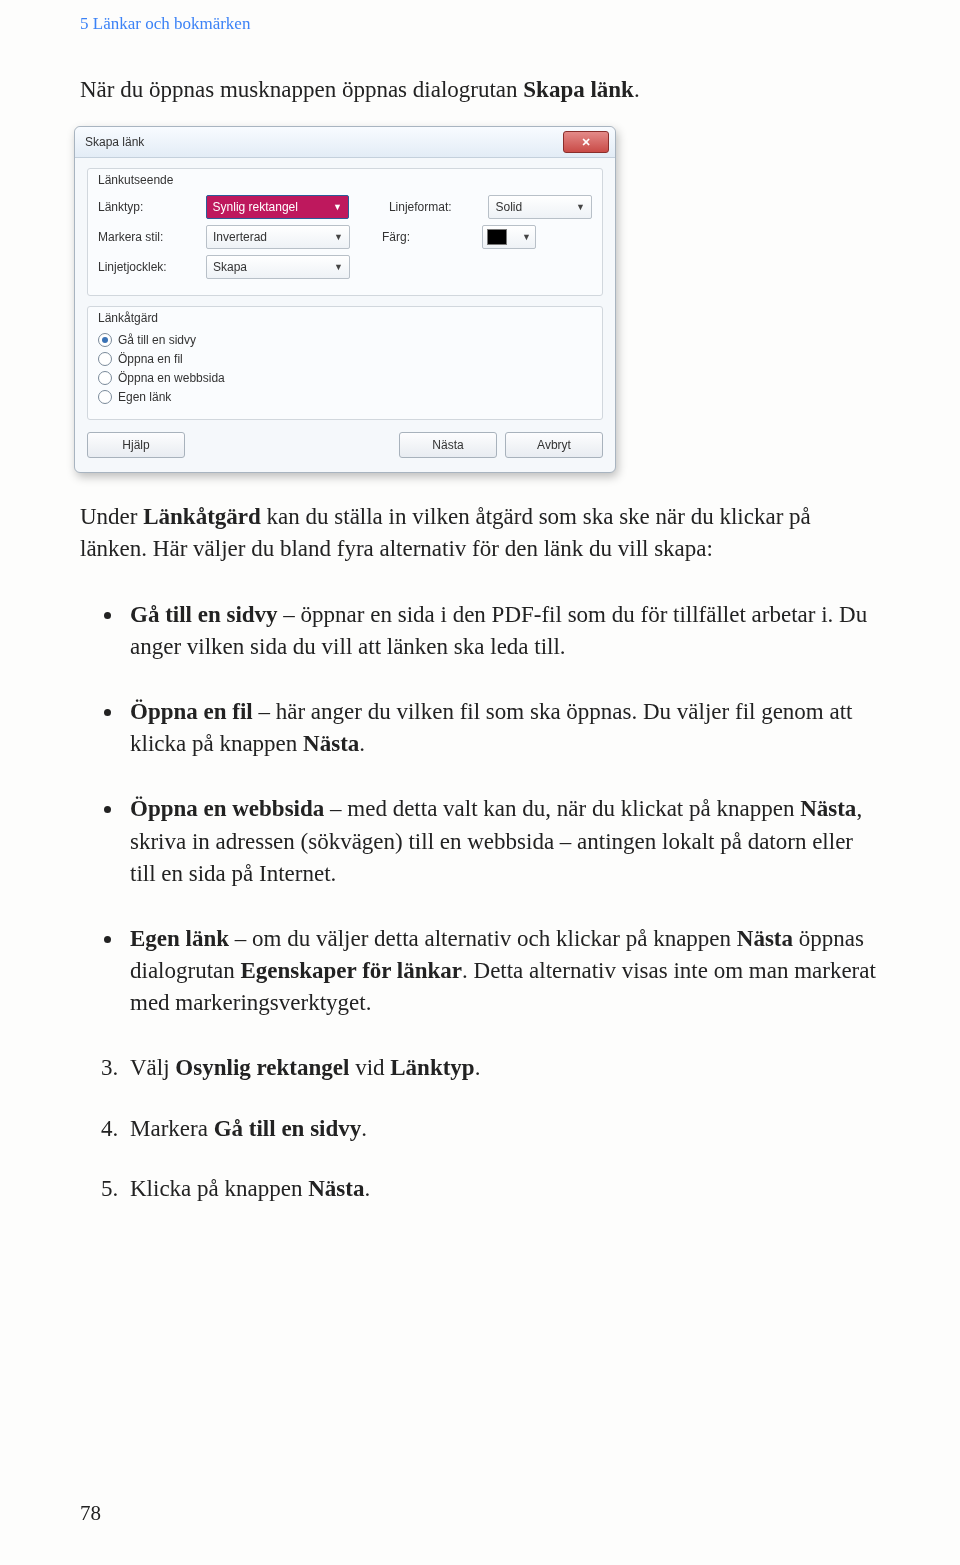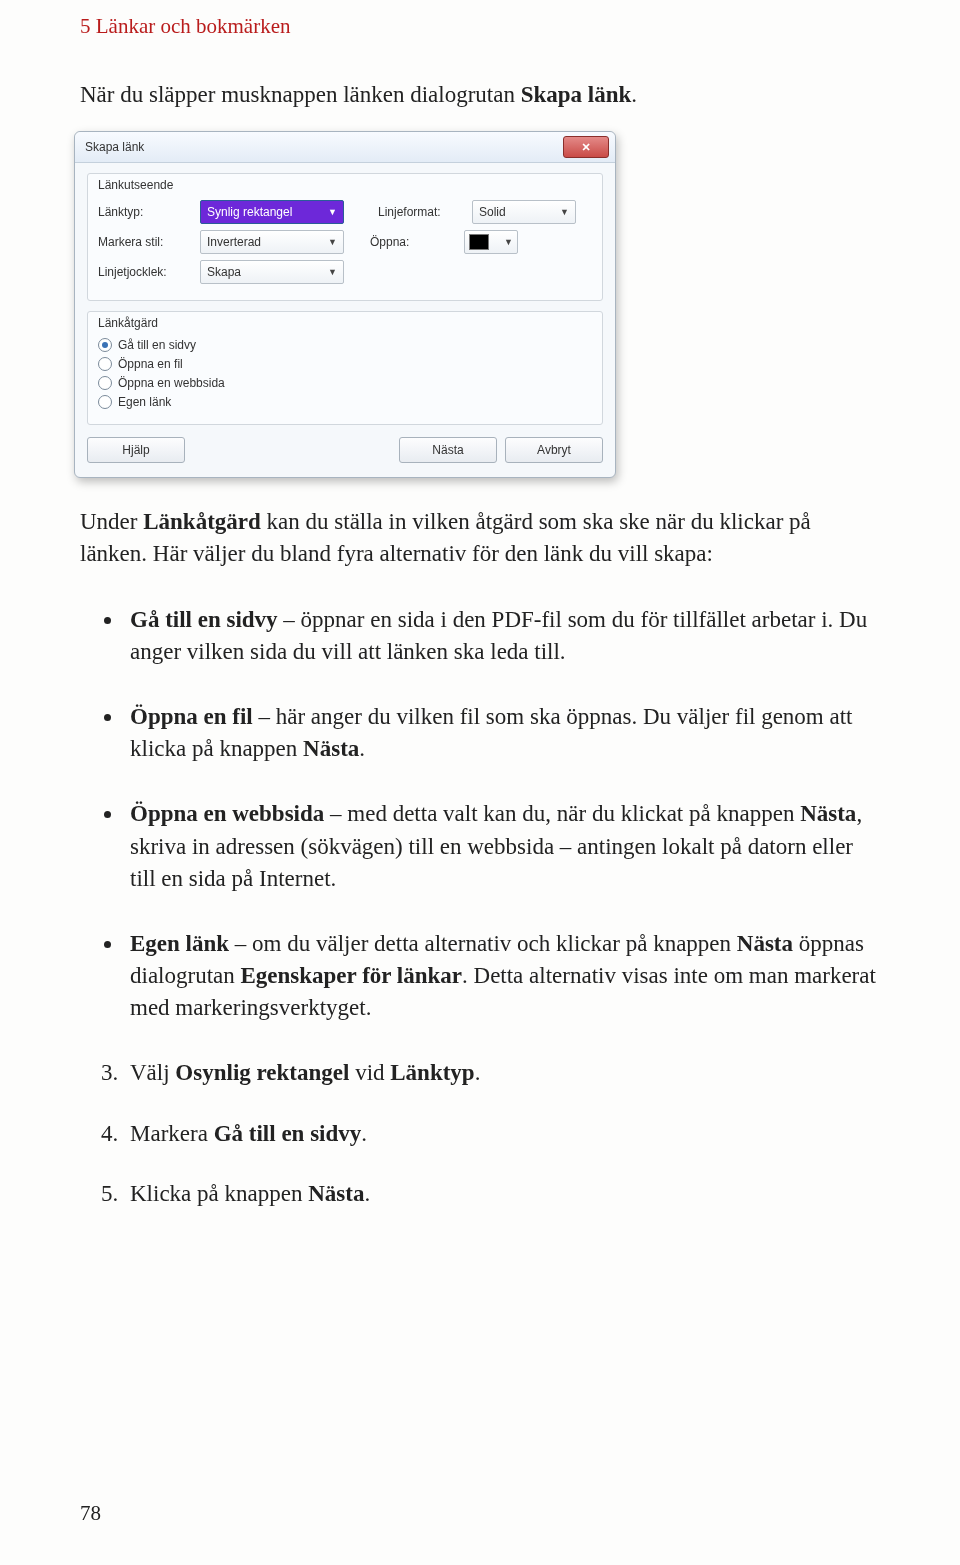--- a/index.html
+++ b/index.html
@@ -1,31 +1,31 @@
 <!DOCTYPE html>
 <html><head>
 <meta charset="utf-8">
 <style>
   html,body{margin:0;padding:0;background:#fdfdfc;font-family:Georgia,'Times New Roman',serif;color:#222}
   .page{width:960px;min-height:1565px;margin:0 auto;padding:0 80px 40px 80px;box-sizing:border-box;position:relative}
-  .chapter-head{color:#b91c1c;font-size:21px;padding-top:14px;margin-bottom:40px}
+  .chapter-head{color:#3b82f6;font-size:17px;padding-top:14px;margin-bottom:40px}
   .intro{font-size:23px;line-height:1.4;margin-bottom:20px}
   .bold{font-weight:bold}
 
   
   .dialog{width:540px;background:#f5f8fb;border:1px solid #a8b4c0;border-radius:6px;box-shadow:2px 4px 10px rgba(0,0,0,.25);margin-left:-6px;margin-bottom:28px;font-family:'Segoe UI',Tahoma,sans-serif;font-size:12px;color:#333}
   .titlebar{display:flex;align-items:center;justify-content:space-between;background:linear-gradient(#f8fbff,#e3ecf6);border-bottom:1px solid #c4d0dc;border-radius:6px 6px 0 0;padding:4px 6px 4px 10px}
   .close-btn{width:44px;height:20px;background:linear-gradient(#e48a88,#c94b47);border:1px solid #8a2e2b;border-radius:3px;display:flex;align-items:center;justify-content:center;color:#fff;font-size:11px;font-weight:bold;font-family:sans-serif}
   .dialog-body{padding:10px 12px 14px}
   .group{border:1px solid #d1d7dd;border-radius:3px;background:#fafcfe;margin-bottom:10px;padding:6px 10px 10px}
   .group-title{font-size:12px;margin:-2px 0 8px}
-  .row{display:flex;align-items:center;gap:14px;margin:6px 0}
+  .row{display:flex;align-items:center;gap:20px;margin:6px 0}
   .lbl{width:88px;text-align:left;font-size:12px}
   .dd{height:22px;border:1px solid #b8c0c8;border-radius:2px;background:linear-gradient(#fff,#eef2f6);display:flex;align-items:center;justify-content:space-between;padding:0 6px;font-size:12px}
-  .dd.sel{background:#6d28d9;color:#fff;border-color:#2a5d98}
+  .dd.sel{background:#be185d;color:#fff;border-color:#2a5d98}
   .chev{font-size:9px;color:#444}
   .dd.sel .chev{color:#fff}
   .color-swatch{width:18px;height:14px;background:#000;border:1px solid #777}
   .radio-row{display:flex;align-items:center;gap:6px;margin:5px 0;font-size:12px}
   .radio{width:12px;height:12px;border:1px solid #7a8a9a;border-radius:50%;background:#fff;display:flex;align-items:center;justify-content:center}
   .radio.checked::after{content:"";width:6px;height:6px;border-radius:50%;background:#3a72b5}
   .dlg-buttons{display:flex;gap:8px;margin-top:12px}
   .btn{height:24px;border:1px solid #a8b2bc;border-radius:3px;background:linear-gradient(#fdfdfe,#e8ecf1);display:flex;align-items:center;justify-content:center;font-size:12px;padding:0 8px}
   .btn.help{width:80px}
   .spacer{flex:1}
@@ -40,21 +40,21 @@
   ol.steps li{margin:28px 0;padding-left:6px}
   .page-num{position:absolute;bottom:39px;left:80px;font-size:21px}
 </style>
 </head>
 <body>
 
 <div class="page">
   <div class="chapter-head">5 Länkar och bokmärken</div>
 
   <div class="intro">
-    <span>När du släpper musknappen länken dialogrutan </span><span class="bold">Skapa länk</span><span>.</span>
+    <span>När du öppnas musknappen öppnas dialogrutan </span><span class="bold">Skapa länk</span><span>.</span>
   </div>
 
   <div class="dialog">
     <div class="titlebar">
       <span>Skapa länk</span>
       <div class="close-btn">
           <span>✕</span>
         </div>
     </div>
     <div class="dialog-body">
@@ -71,21 +71,21 @@
               <span>Solid</span>
               <span class="chev">▼</span>
             </div>
         </div>
         <div class="row">
           <span class="lbl">Markera stil:</span>
           <div class="dd" style="width:130px">
               <span>Inverterad</span>
               <span class="chev">▼</span>
             </div>
-          <span class="lbl" style="width:80px;margin-left:12px">Öppna:</span>
+          <span class="lbl" style="width:80px;margin-left:12px">Färg:</span>
           <div class="dd" style="width:44px;padding:0 4px">
               <span class="color-swatch"></span>
               <span class="chev">▼</span>
             </div>
         </div>
         <div class="row">
           <span class="lbl">Linjetjocklek:</span>
           <div class="dd" style="width:130px">
               <span>Skapa</span>
               <span class="chev">▼</span>

